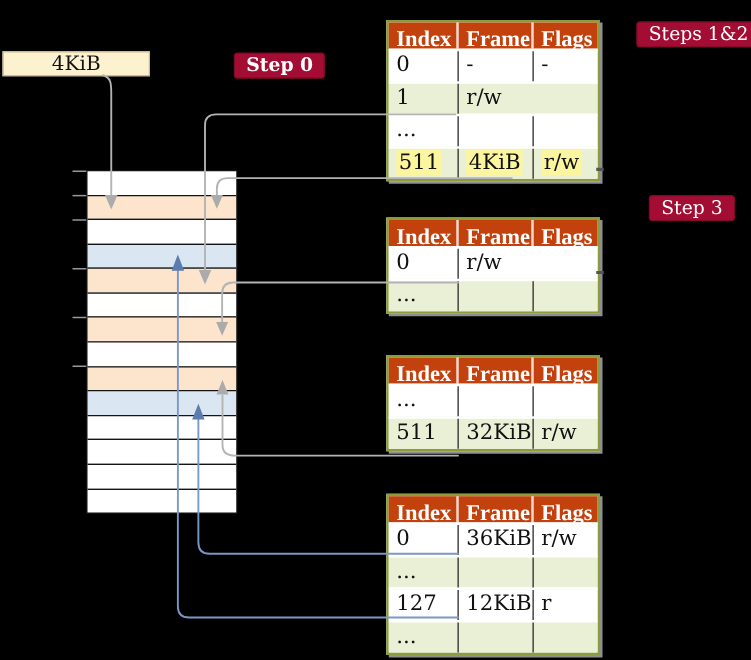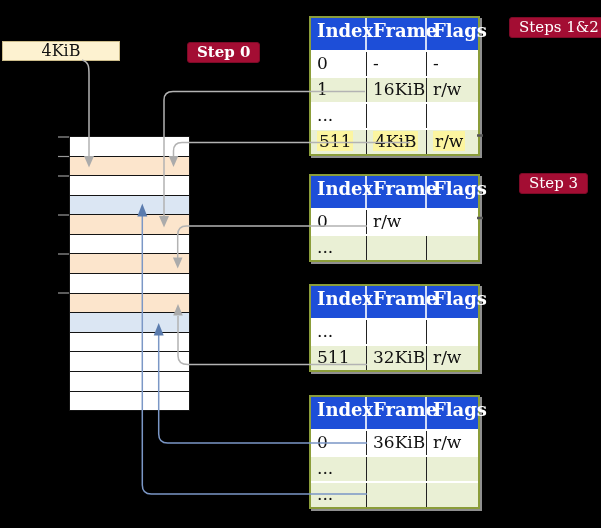--- a/index.html
+++ b/index.html
@@ -16,21 +16,21 @@
   #strip{position:absolute;left:69px;top:136px;width:119px;height:273px;
     border:1px solid #141414;display:flex;flex-direction:column;z-index:1;}
   .mrow{flex:1;border-top:1px solid #141414;}
   .mrow:first-child{border-top:none;}
   .mrow.white{background:#ffffff;}
   .mrow.orange{background:#fce5cc;}
   .mrow.blue{background:#dbe6f3;}
   
   .ptable{position:absolute;left:309px;width:167px;border:2px solid #8b9d3a;
     background:#fff;box-shadow:2px 2px 0 #8f8f8f;z-index:1;}
-  .thead{display:flex;background:#1d4ed8;height:32px;}
+  .thead{display:flex;background:#c2410c;height:21px;font-family:Liberation Serif, serif;}
   .thead .c{color:#fff;font-weight:bold;font-size:18px;line-height:26px;padding-left:6px;
     border-right:2px solid rgba(255,255,255,0.8);box-sizing:border-box;}
   .thead .c:last-child{border-right:none;border-radius:12px;}
   .trow{display:flex;height:24px;border-top:2px solid #fff;background:#fff;}
   .trow.shade{background:#eaf0d5;}
   .trow .c{font-size:17px;line-height:23px;color:#111;padding-left:6px;
     border-right:1.5px solid #222;box-sizing:border-box;overflow:hidden;}
   .trow .c:last-child{border-right:none;}
   .col0{width:56px;} .col1{width:60px;} .col2{width:51px;flex:1;}
   .hl{background:#fcf5a0;padding:0 2px;}
@@ -39,21 +39,21 @@
 </style>
 </head>
 <body>
 
 <div id="canvas">
 
   <div class="framelabel">4KiB</div>
 
   <div class="badge" style="left:187px;top:42px;font-weight:bold;">Step 0</div>
   <div class="badge" style="left:509px;top:17px;">Steps 1&amp;2</div>
-  <div class="badge" style="left:519px;top:173px;">Step 3</div>
+  <div class="badge" style="left:519px;top:156px;">Step 3</div>
 
   <div id="strip">
       <div class="mrow white"></div>
       <div class="mrow orange"></div>
       <div class="mrow white"></div>
       <div class="mrow blue"></div>
       <div class="mrow orange"></div>
       <div class="mrow white"></div>
       <div class="mrow orange"></div>
       <div class="mrow white"></div>
@@ -71,21 +71,20 @@
       <div class="c col1">Frame</div>
       <div class="c col2">Flags</div>
     </div>
     <div class="trow">
       <div class="c col0">0</div>
       <div class="c col1">-</div>
       <div class="c col2">-</div>
     </div>
     <div class="trow shade">
       <div class="c col0">1</div>
-      <div class="c col1">16KiB</div>
       <div class="c col2">r/w</div>
     </div>
     <div class="trow">
       <div class="c col0">...</div>
       <div class="c col1"></div>
       <div class="c col2"></div>
     </div>
     <div class="trow shade">
       <div class="c col0"><span class="hl">511</span></div>
       <div class="c col1"><span class="hl">4KiB</span></div>
@@ -136,20 +135,25 @@
     </div>
     <div class="trow">
       <div class="c col0">0</div>
       <div class="c col1">36KiB</div>
       <div class="c col2">r/w</div>
     </div>
     <div class="trow shade">
       <div class="c col0">...</div>
       <div class="c col1"></div>
       <div class="c col2"></div>
+    </div>
+    <div class="trow">
+      <div class="c col0">127</div>
+      <div class="c col1">12KiB</div>
+      <div class="c col2">r</div>
     </div>
     <div class="trow shade">
       <div class="c col0">...</div>
       <div class="c col1"></div>
       <div class="c col2"></div>
     </div>
   </div>
 
   <svg id="overlay" width="601" height="528" viewBox="0 0 601 528">
 

